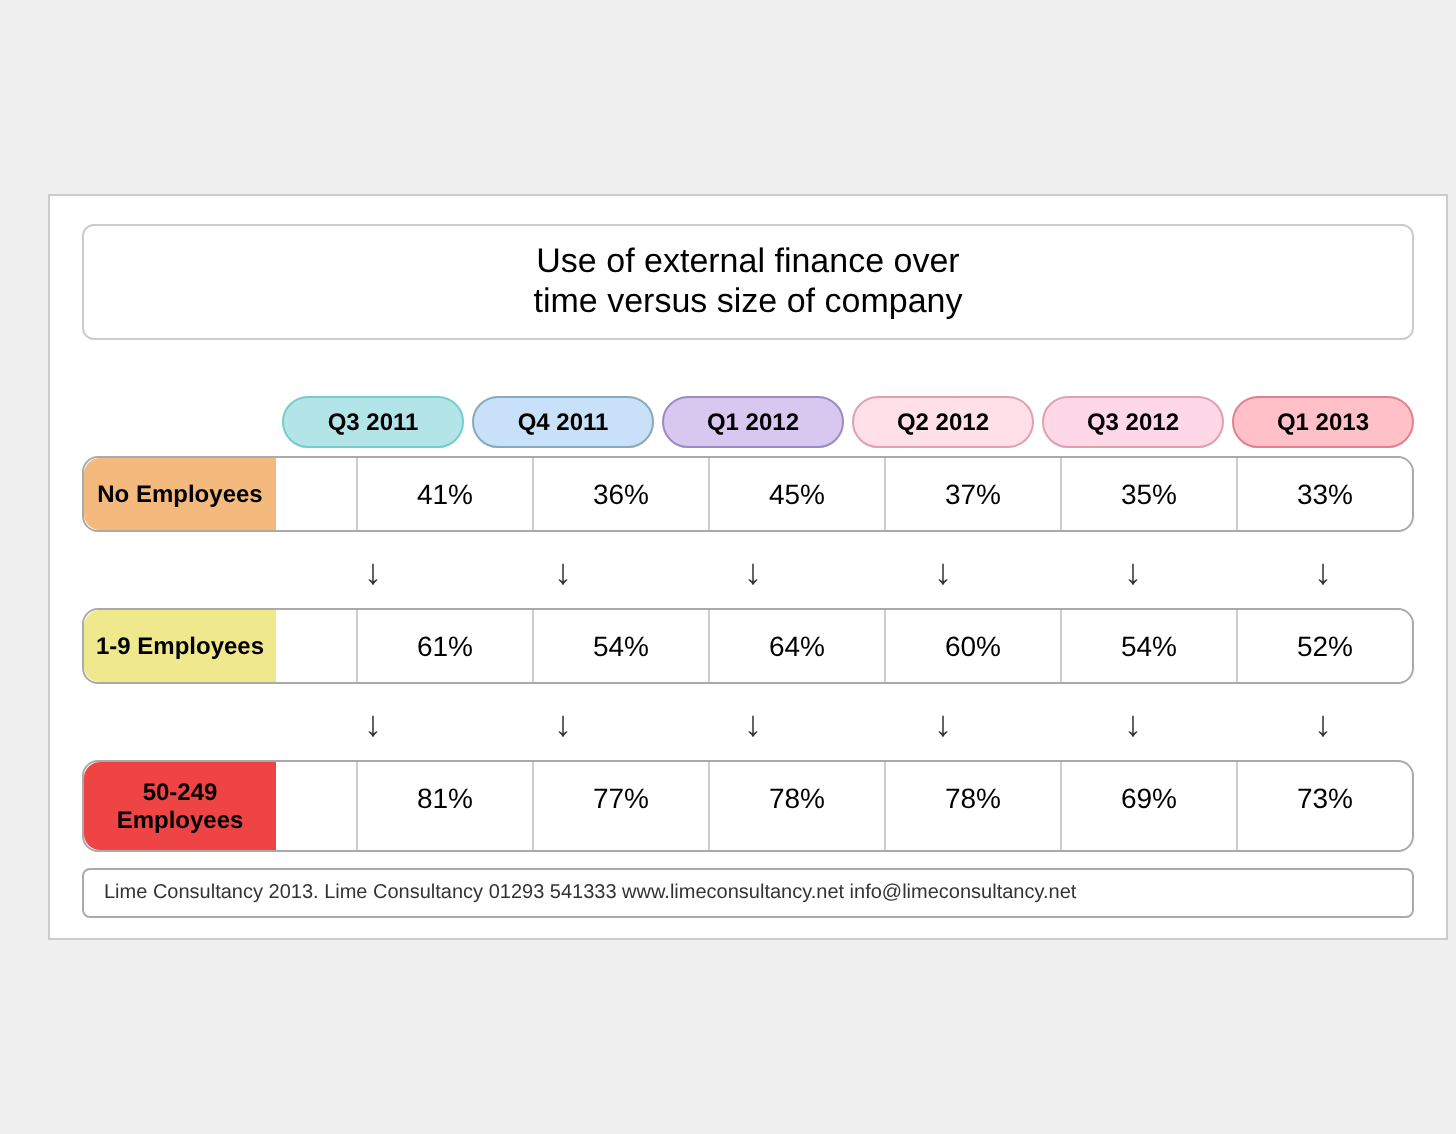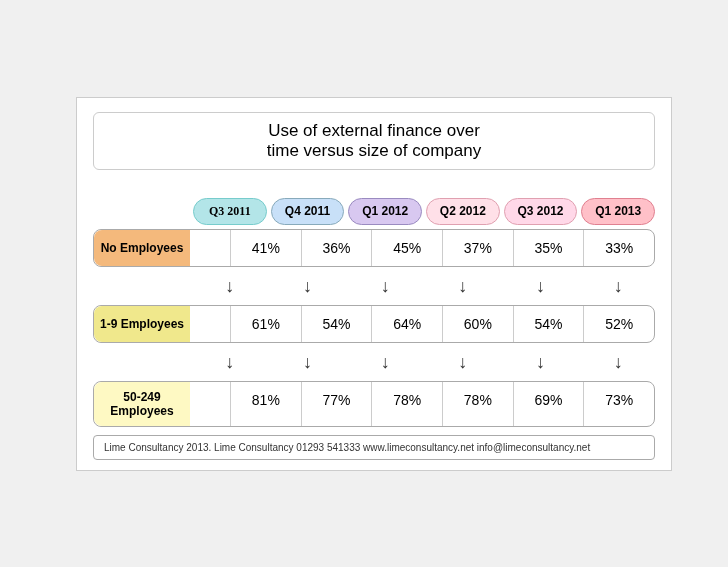--- a/index.html
+++ b/index.html
@@ -8,21 +8,21 @@
       font-family: Arial, sans-serif;
       width: 728px;
       height: 567px;
       display: flex;
       align-items: center;
       justify-content: center;
     }
     .page-container {
       background: white;
       border: 1px solid #ccc;
-      width: 596px;
+      width: 700px;
       padding: 14px 16px 10px 16px;
       margin-left: 20px;
     }
     .title {
       text-align: center;
       font-size: 17px;
       font-weight: normal;
       border: 1.5px solid #ccc;
       border-radius: 6px;
       padding: 8px 20px;
@@ -45,21 +45,21 @@
       gap: 4px;
     }
     .quarter-badge {
       flex: 1;
       text-align: center;
       border-radius: 20px;
       padding: 5px 2px;
       font-size: 12px;
       font-weight: bold;
     }
-    .q3-2011 { background: #b3e5e8; border: 1.5px solid #7cc; font-family: Liberation Serif, serif; }
+    .q3-2011 { background: #b3e5e8; border: 1.5px solid #7cc; }
     .q4-2011 { background: #c8e0f8; border: 1.5px solid #8ab; }
     .q1-2012 { background: #d8c8f0; border: 1.5px solid #9a8bc0; }
     .q2-2012 { background: #ffe0e8; border: 1.5px solid #e0a0b0; }
     .q3-2012 { background: #ffd8e8; border: 1.5px solid #e0a0b0; }
     .q1-2013 { background: #ffc0c8; border: 1.5px solid #e08090; }
 
     
     .data-section {
       border: 1.5px solid #aaa;
       border-radius: 8px;
@@ -74,21 +74,21 @@
       align-items: center;
       justify-content: center;
       text-align: center;
       font-size: 12px;
       font-weight: bold;
       border-radius: 8px 0 0 8px;
       padding: 8px 4px;
     }
     .label-orange { background: #f4b97c; }
     .label-yellow { background: #f0e88c; text-align: center; }
-    .label-green  { background: #fef9c3; }
+    .label-green  { background: #ef4444; }
 
     .data-cells {
       display: flex;
       flex: 1;
       gap: 0;
     }
     .data-cell {
       flex: 1;
       text-align: center;
       padding: 10px 4px;

